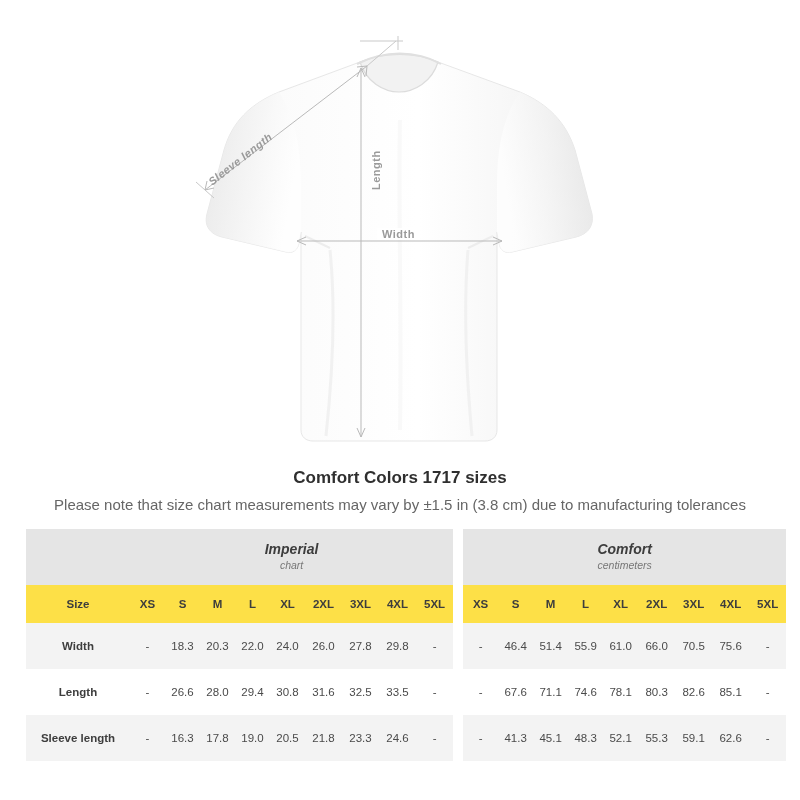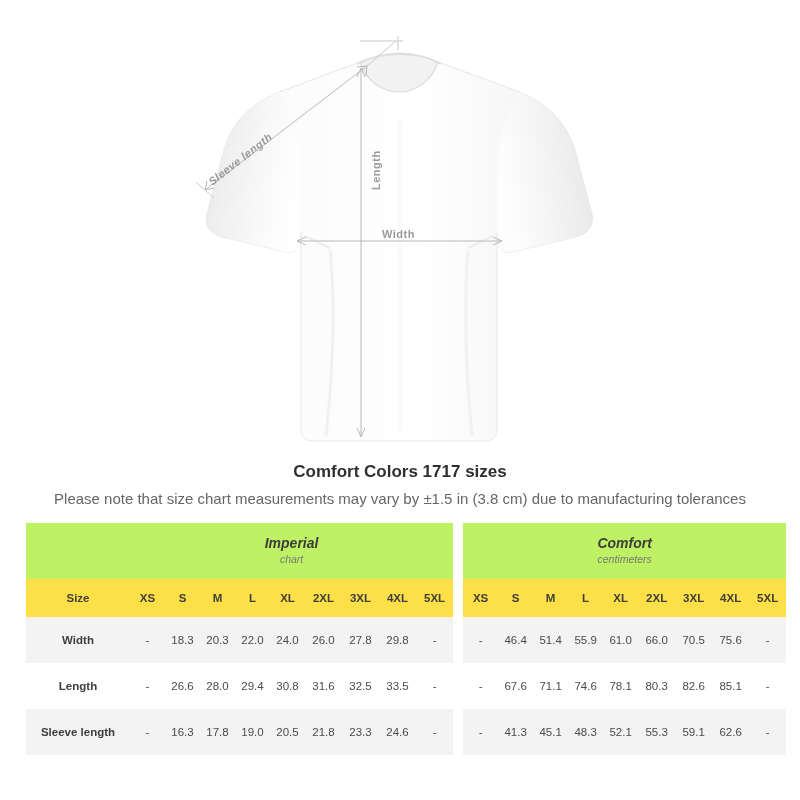--- a/index.html
+++ b/index.html
@@ -52,20 +52,21 @@
     font-size: 11px;
   }
   .dim-label.len {
     font-weight: bold;
     font-style: normal;
   }
 
   
   .title-block {
     text-align: center;
+    margin-top: 6px;
   }
   .chart-title {
     font-size: 17px;
     font-weight: bold;
     color: #2f2f2f;
     margin: 0 0 8px 0;
   }
   .chart-note {
     font-size: 15px;
     color: #666;
@@ -81,21 +82,21 @@
     width: 748px;
     table-layout: fixed;
     font-size: 11.5px;
   }
   table.size-table td, table.size-table th {
     text-align: center;
     padding: 0;
     border: none;
   }
   tr.unit-row td {
-    background: #bef264;
+    background: #e5e5e5;
     height: 56px;
     vertical-align: middle;
   }
   .unit-name {
     font-size: 14px;
     font-style: italic;
     font-weight: bold;
     color: #3d3d3d;
     line-height: 1.25;
   }

